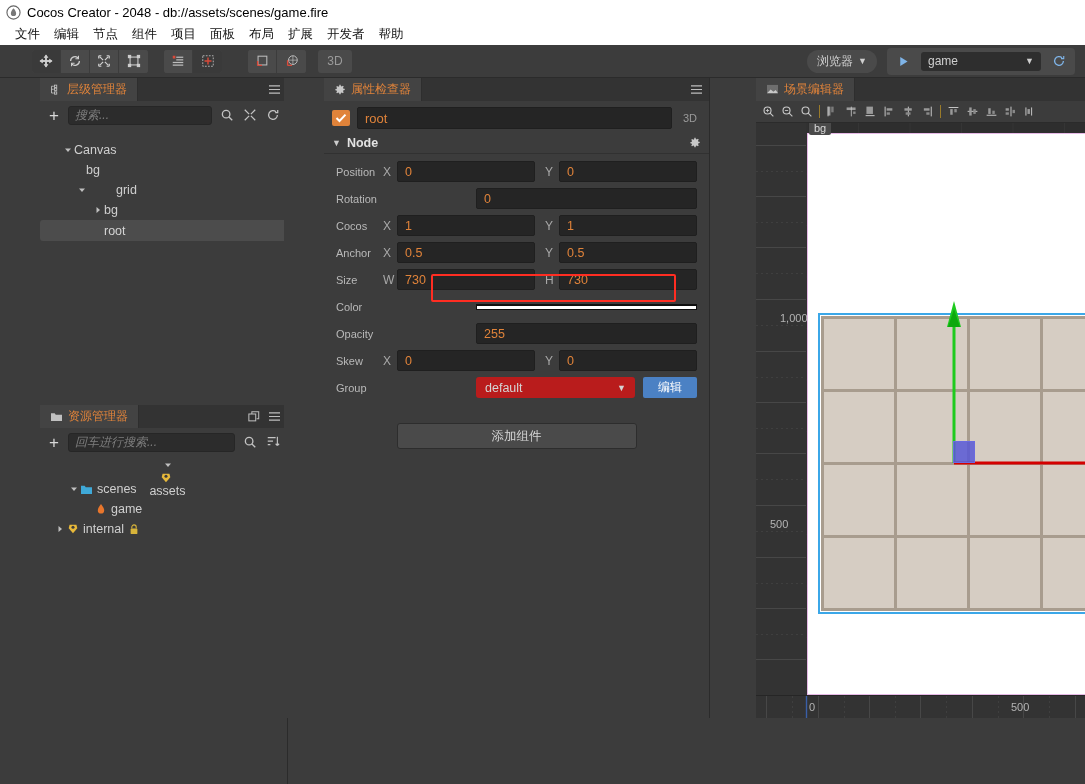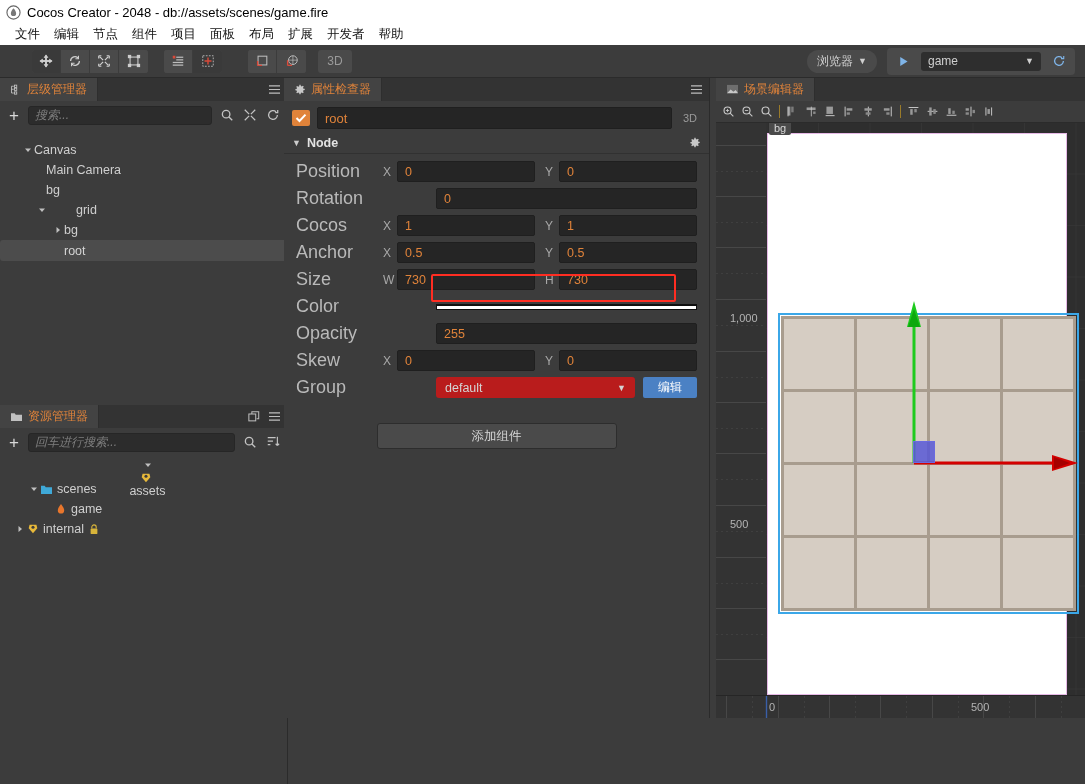--- a/index.html
+++ b/index.html
@@ -56,21 +56,21 @@
   }
   .playbtn{ width:20px;height:20px;display:flex;align-items:center;justify-content:center;cursor:pointer;}
   .scenesel{
     height:19px; min-width:120px; background:#2e2e2e; border-radius:3px; color:#cfcfcf;
     display:flex; align-items:center; justify-content:space-between; padding:0 7px;
     font-size:12px; cursor:pointer;
   }
   .refreshbtn{ width:20px;height:20px;display:flex;align-items:center;justify-content:center;cursor:pointer;}
 
   
-  .panel{ position:absolute; background:#3c3c3c; }
+  .panel{ position:absolute; background:#3c3c3c;padding-left:40px; }
   .panel-tabs{
     height:23px; background:#333; display:flex; align-items:stretch; position:relative;
   }
   .panel-tab{
     display:flex;align-items:center;gap:5px;padding:0 10px;background:#434343;
     color:#e0833a; font-size:12px; cursor:pointer; border-right:1px solid #2e2e2e;
   }
   .panel-tab.plain{ color:#bdbdbd; background:#333; }
   .panel-tools{ position:absolute; right:6px; top:0; height:23px; display:flex; align-items:center; gap:8px; }
   .hamb{ cursor:pointer; }
@@ -111,21 +111,21 @@
   }
   .lbl3d{ color:#9a9a9a; font-size:11px; width:22px; text-align:center; }
   .sect{
     display:flex; align-items:center; height:21px; padding:0 8px; gap:6px;
     border-bottom:1px solid #313131; margin-bottom:4px;
   }
   .sect .caret{ color:#ccc; font-size:9px; }
   .sect .sname{ color:#e3e3e3; font-size:12.5px; font-weight:bold; }
   .sect .gear{ margin-left:auto; cursor:pointer; }
   .prow{ display:flex; align-items:center; height:27px; padding:0 12px; }
-  .pname{ width:140px; color:#b9b9b9; font-size:18px; }
+  .pname{ width:140px; color:#b9b9b9; font-size:11px; }
   .pfields{ flex:1; display:flex; align-items:center; gap:0; position:relative; }
   .axis{ width:14px; color:#a8a8a8; font-size:12px; text-align:left; flex:none; }
   .fld{
     height:21px; background:#252525; border:1px solid #1f1f1f; border-radius:2px;
     display:flex; align-items:center; padding:0 7px; color:#e0833a; font-size:12.5px; cursor:text;
   }
   .fld.half{ width:138px; }
   .fld.full{ flex:1; }
   .gap{ width:10px; }
   .colorsw{
@@ -377,23 +377,20 @@
       </span>
     </div>
     <div class="tree">
       <div class="trow" style="padding-left:22px;margin-top:8px;">
         <span class="tarrow">
           <svg width="8" height="8" viewBox="0 0 8 8">
               <path d="M1 2.5h6L4 6z" fill="#c0c0c0"></path>
             </svg>
         </span>
         <span class="tlabel">Canvas</span>
-      </div>
-      <div class="trow" style="padding-left:46px;">
-        <span class="tlabel">Main Camera</span>
       </div>
       <div class="trow" style="padding-left:46px;">
         <span class="tlabel">bg</span>
       </div>
       <div class="trow" style="padding-left:36px;gap:28px;">
         <span class="tarrow">
           <svg width="8" height="8" viewBox="0 0 8 8">
               <path d="M1 2.5h6L4 6z" fill="#c0c0c0"></path>
             </svg>
         </span>
@@ -818,21 +815,21 @@
         <svg width="50" height="572" style="position:absolute;left:0;top:0;">
           <rect width="50" height="572" fill="#333"></rect>
           <g stroke="#474747" stroke-width="1">
             <path d="M0 22.5H50M0 73.5H50M0 124.5H50M0 176.5H50M0 228.5H50M0 279.5H50M0 330.5H50M0 382.5H50M0 434.5H50M0 485.5H50M0 536.5H50"></path>
           </g>
           <g stroke="#3f3f3f" stroke-width="1" stroke-dasharray="2 3">
             <path d="M0 48.5H50M0 99.5H50M0 150.5H50M0 202.5H50M0 254.5H50M0 305.5H50M0 356.5H50M0 408.5H50M0 460.5H50M0 511.5H50"></path>
           </g>
           <path d="M0 606H50" stroke="#a03030"></path>
         </svg>
-        <span class="rtick" style="left:14px;top:189px;">1,000</span>
+        <span class="rtick" style="left:24px;top:189px;">1,000</span>
         <span class="rtick" style="left:14px;top:395px;">500</span>
 
       </div>
       <div class="ruler-h">
         <svg width="369" height="23" style="position:absolute;left:0;top:0;">
           <rect width="369" height="23" fill="#333"></rect>
           <g stroke="#474747" stroke-width="1">
             <path d="M10.5 0V23M62.5 0V23M113.5 0V23M164.5 0V23M216.5 0V23M267.5 0V23M319.5 0V23"></path>
           </g>
           <g stroke="#3f3f3f" stroke-width="1" stroke-dasharray="2 3">

